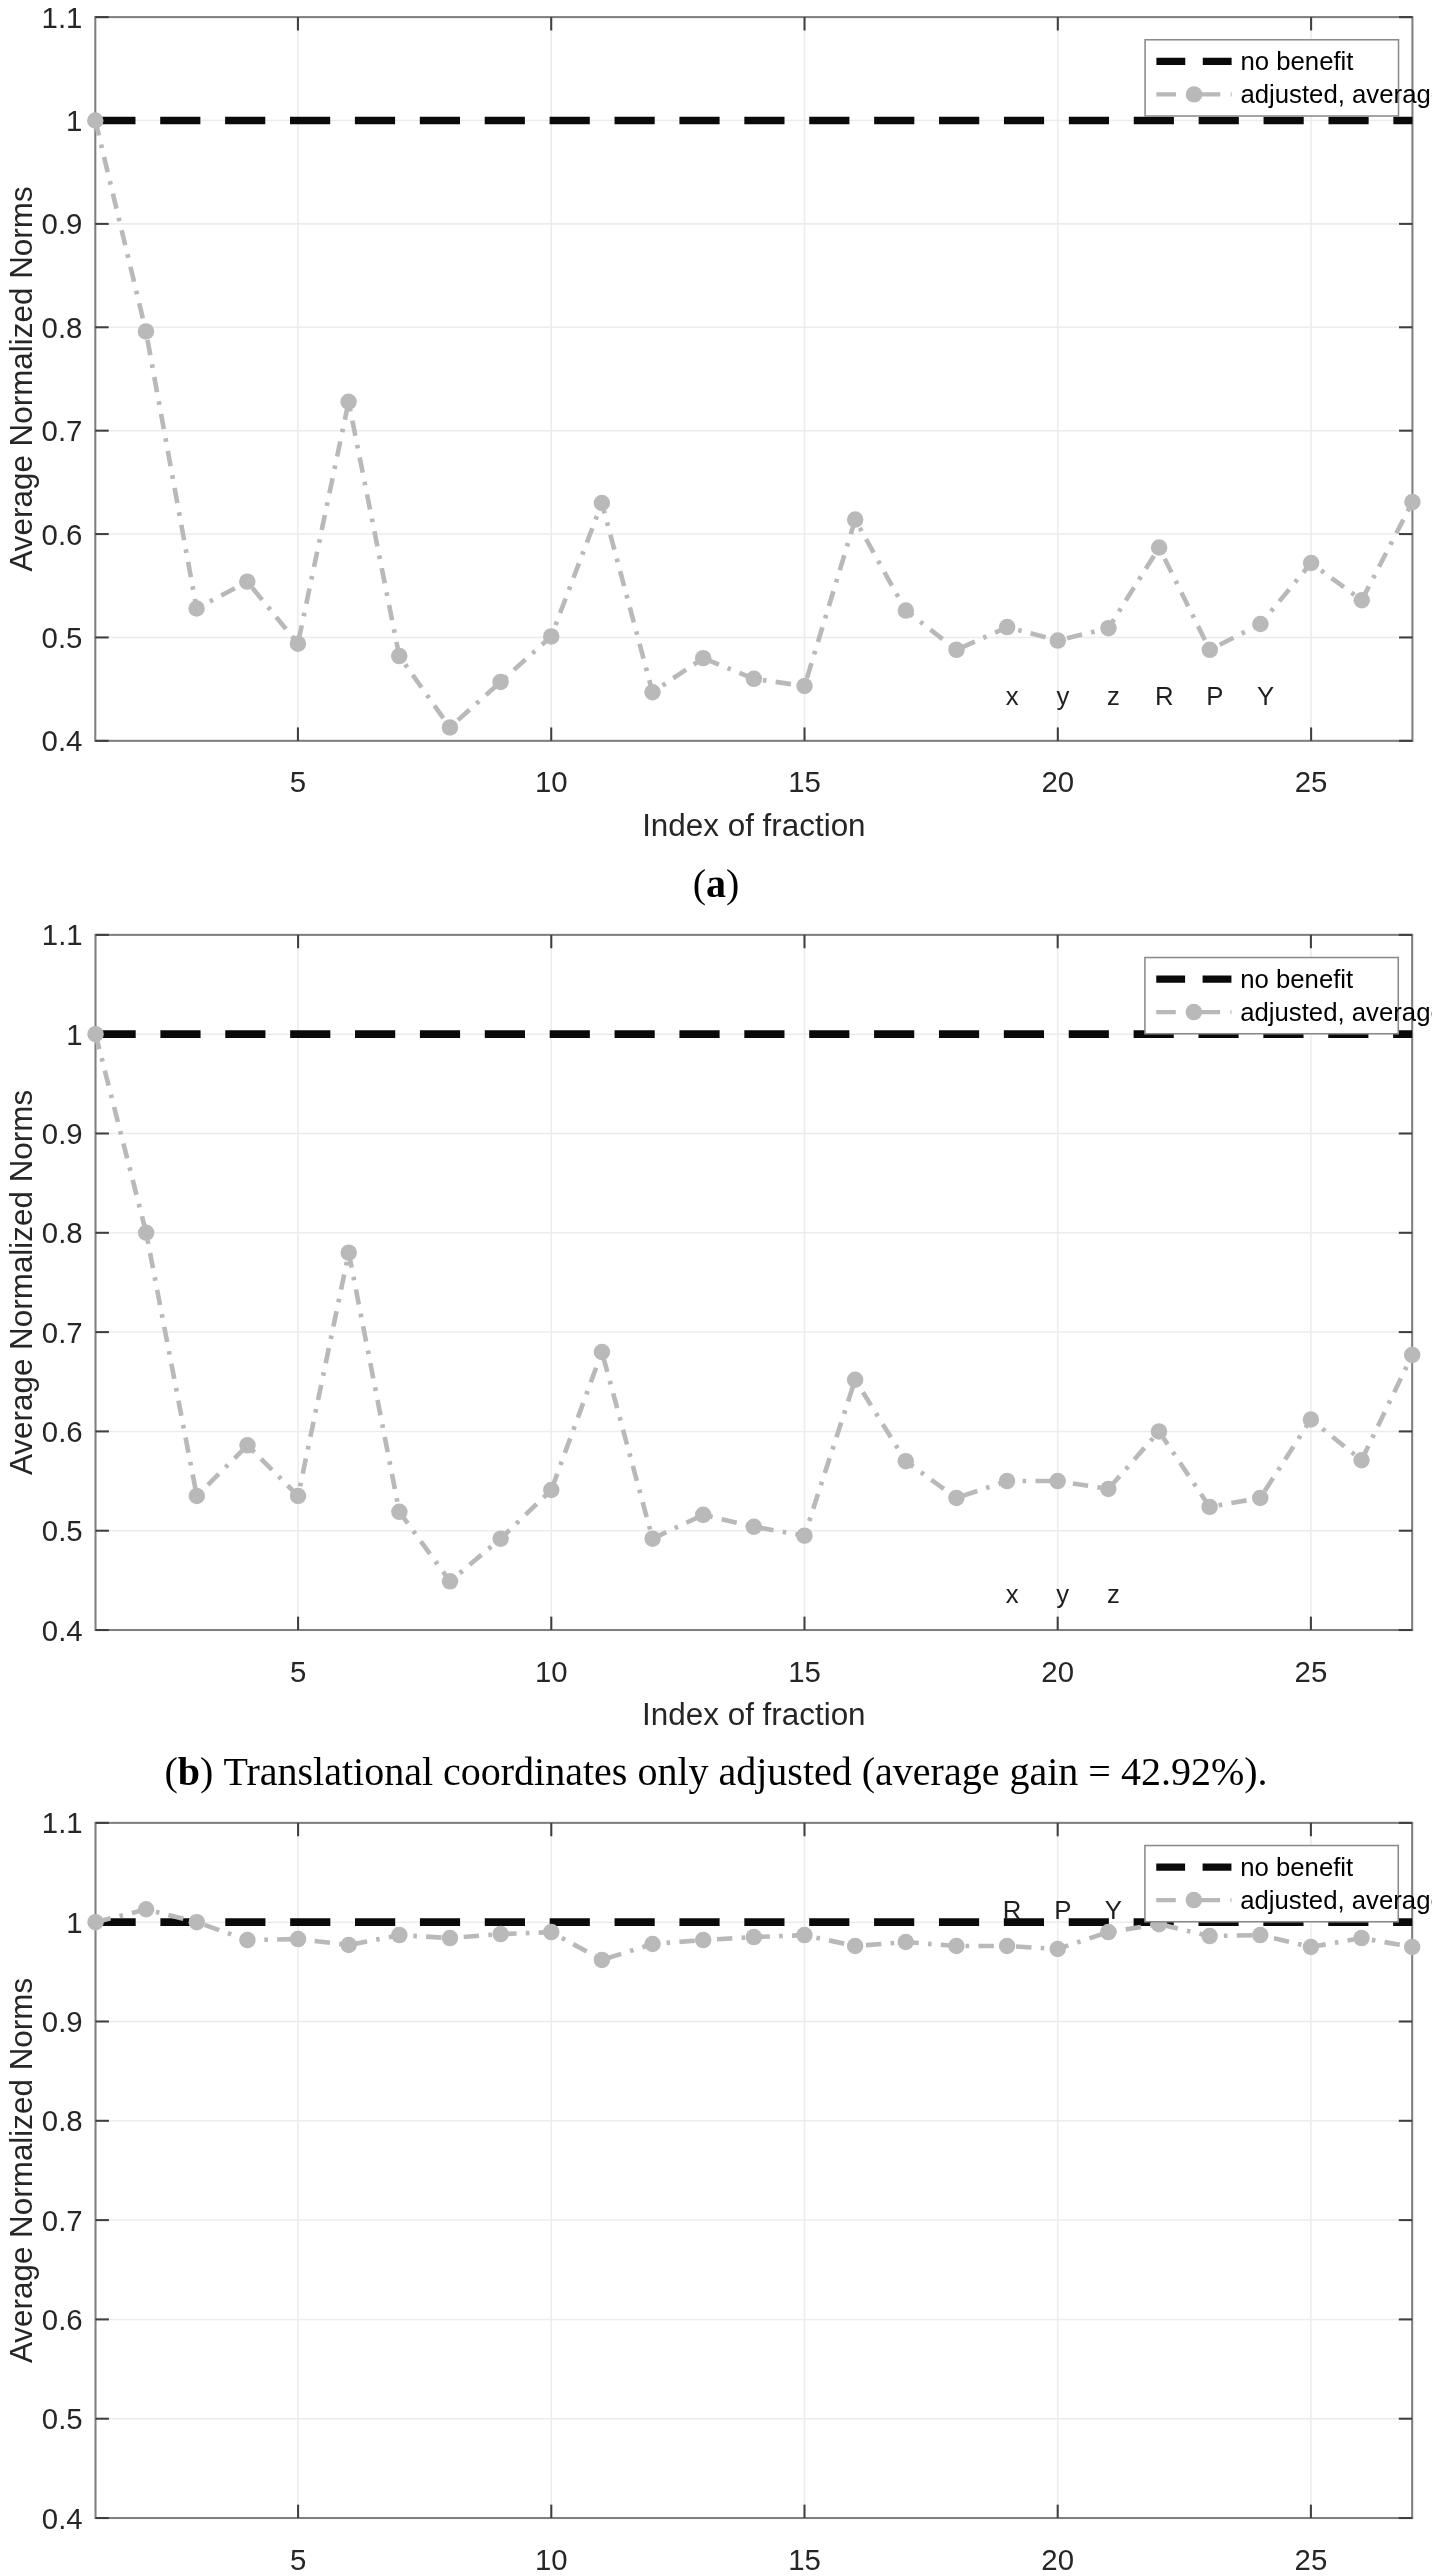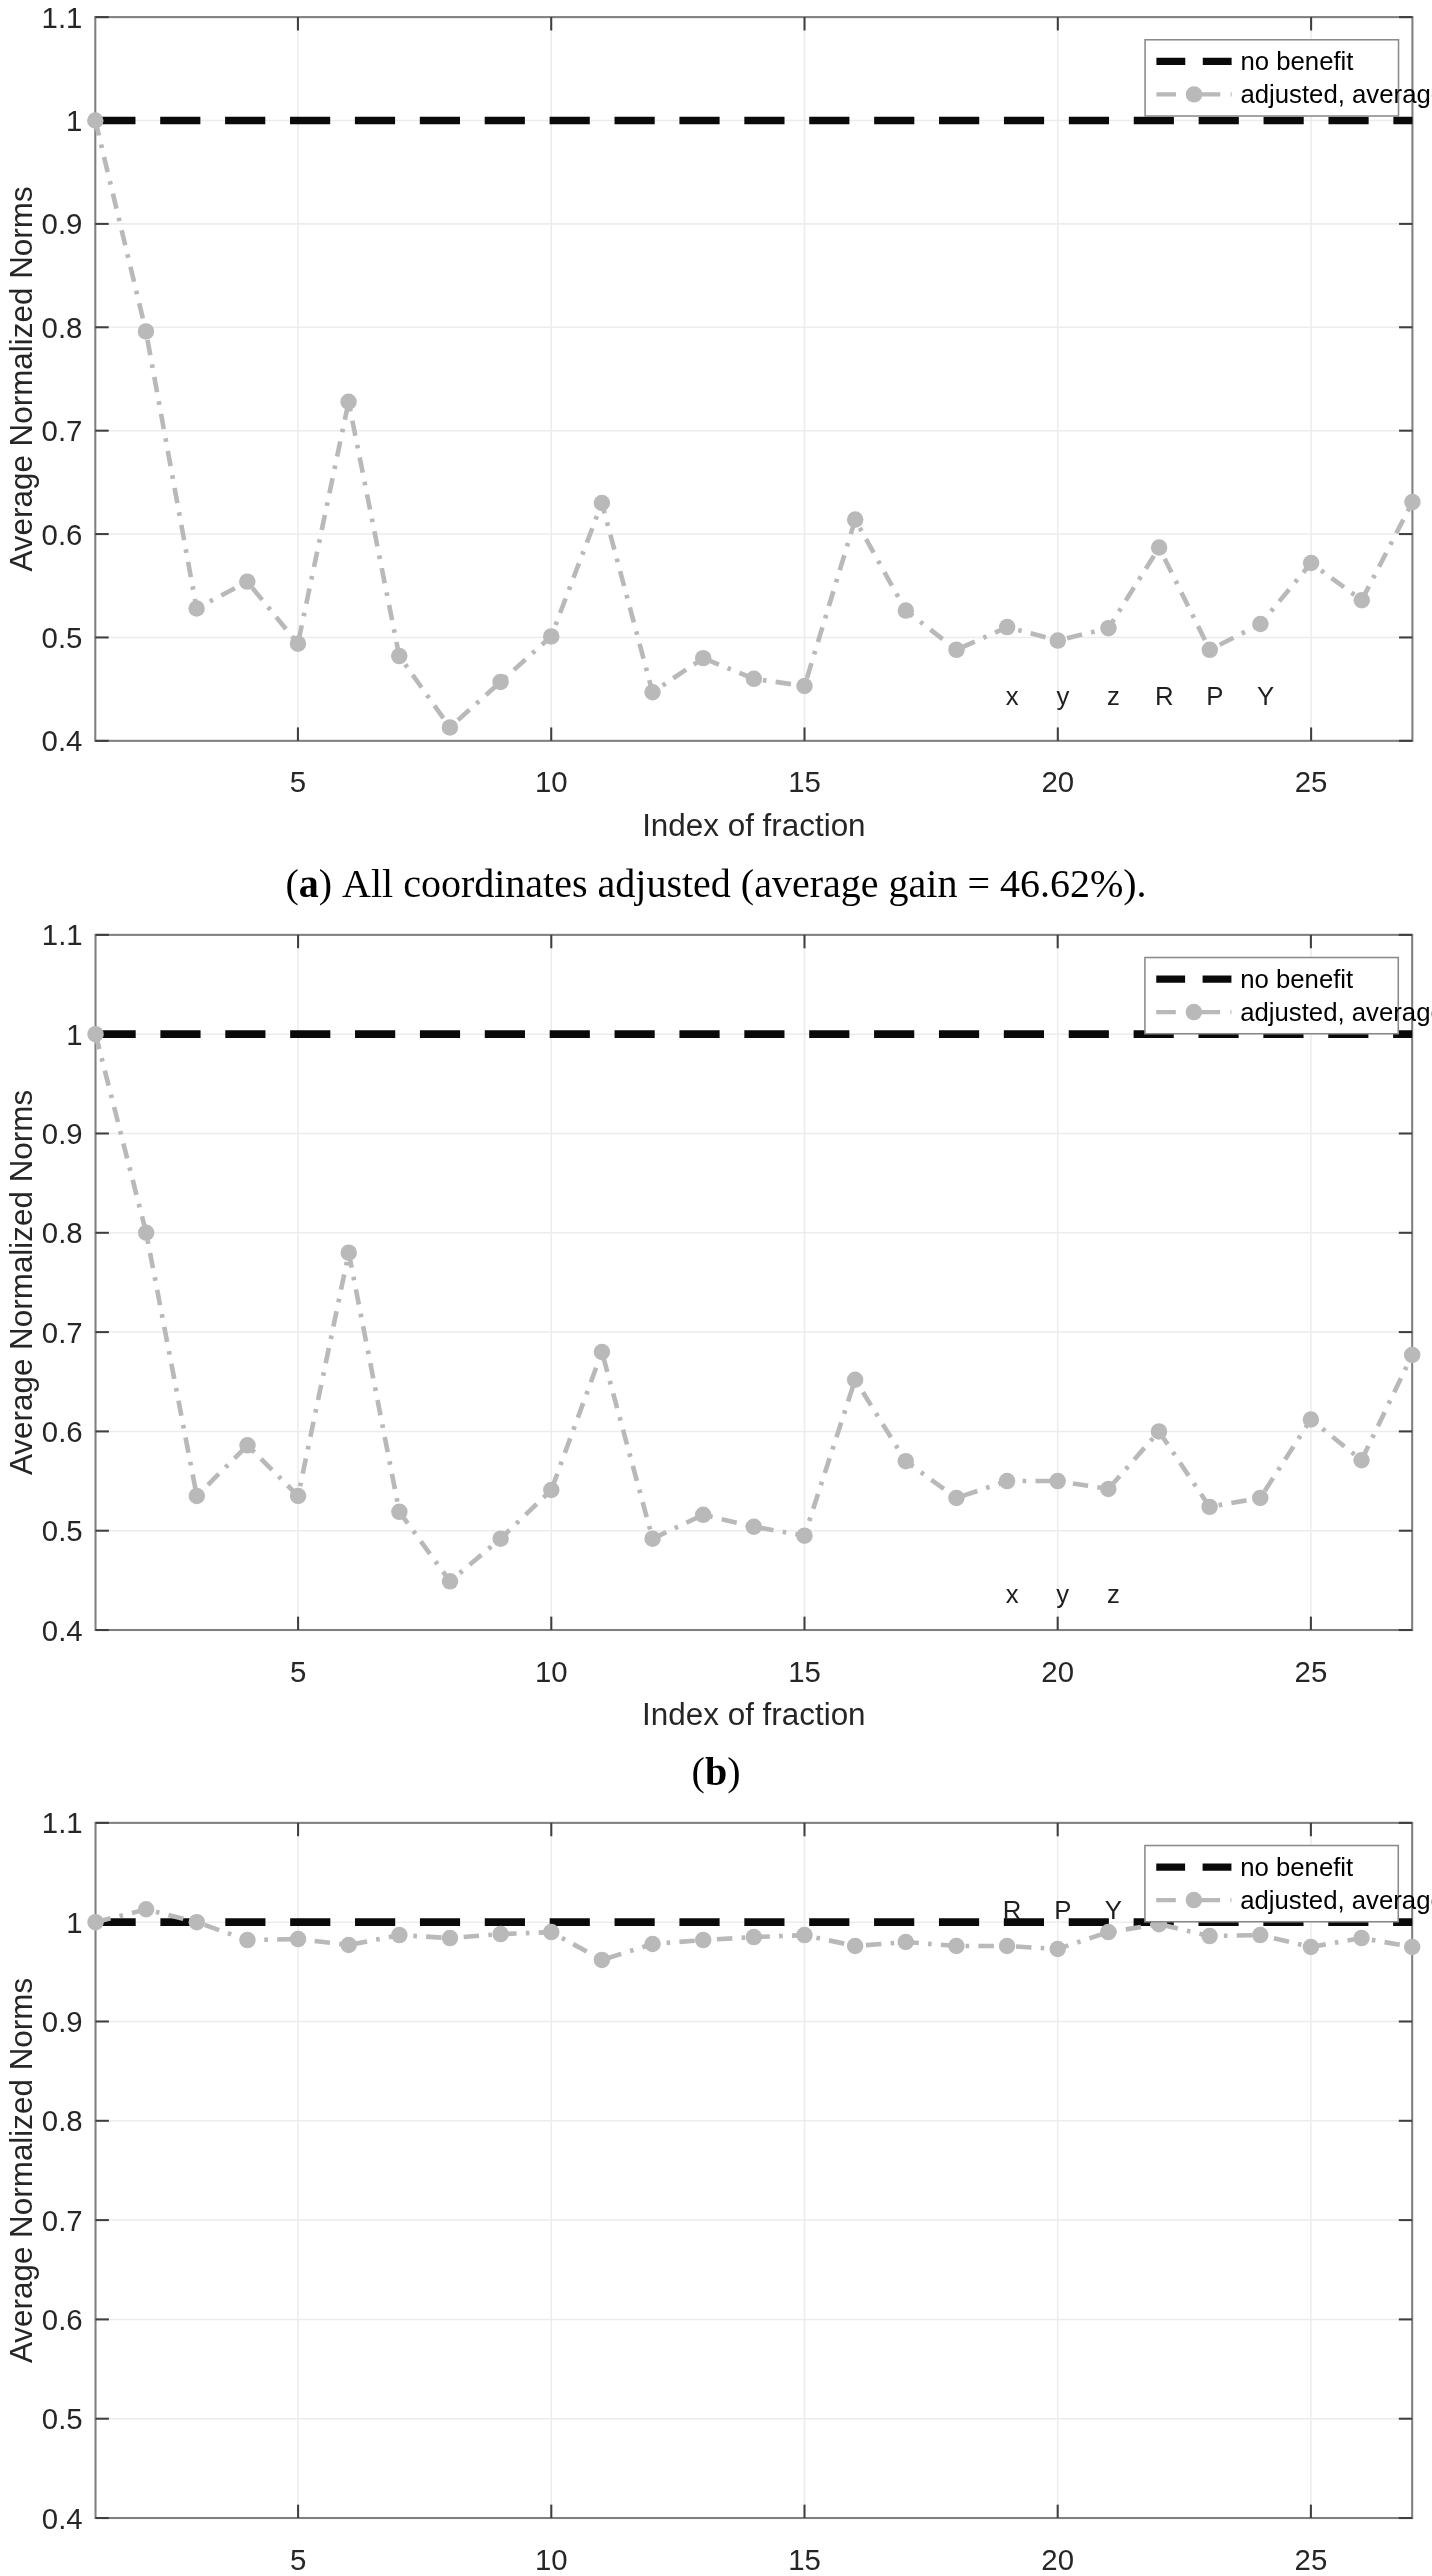--- a/index.html
+++ b/index.html
@@ -130,21 +130,21 @@
         <text x="62" y="735.5" text-anchor="middle" font-size="61" fill="#262626" transform="rotate(-90 62 735.5)">Average Normalized Norms</text>
         <g>
           <rect x="2223" y="77" width="492" height="148" fill="#ffffff" stroke="#8a8a8a" stroke-width="3"></rect>
           <line x1="2245" y1="119" x2="2391" y2="119" stroke="#0a0a0a" stroke-width="14" stroke-dasharray="56 34"></line>
           <text x="2408" y="119" dominant-baseline="central" font-size="50" fill="#000000">no benefit</text>
           <line x1="2245" y1="183" x2="2391" y2="183" stroke="#b9b9b9" stroke-width="8" stroke-dasharray="38 20 8 20"></line>
           <circle cx="2318" cy="183" r="16" fill="#b9b9b9"></circle>
           <text x="2408" y="183" dominant-baseline="central" font-size="50" fill="#000000">adjusted, average</text>
         </g>
       </svg>
-    <div class="caption"><span>(</span><b>a</b><span>)</span><span> All coordinates adjusted (average gain = 46.62%).</span></div>
+    <div class="caption"><span>(</span><b>a</b><span>)</span></div>
   </section>
 
   <section class="fig">
     <svg class="plot" width="1432" height="811" viewBox="0 0 2780 1575">
         <g>
           <line x1="185" y1="1182.1428571428573" x2="2742" y2="1182.1428571428573" stroke="#ececec" stroke-width="3"></line>
           <line x1="185" y1="989.2857142857144" x2="2742" y2="989.2857142857144" stroke="#ececec" stroke-width="3"></line>
           <line x1="185" y1="796.4285714285717" x2="2742" y2="796.4285714285717" stroke="#ececec" stroke-width="3"></line>
           <line x1="185" y1="603.5714285714287" x2="2742" y2="603.5714285714287" stroke="#ececec" stroke-width="3"></line>
           <line x1="185" y1="410.71428571428584" x2="2742" y2="410.71428571428584" stroke="#ececec" stroke-width="3"></line>
@@ -241,21 +241,21 @@
         <text x="62" y="700" text-anchor="middle" font-size="61" fill="#262626" transform="rotate(-90 62 700)">Average Normalized Norms</text>
         <g>
           <rect x="2223" y="69" width="492" height="148" fill="#ffffff" stroke="#8a8a8a" stroke-width="3"></rect>
           <line x1="2245" y1="111" x2="2391" y2="111" stroke="#0a0a0a" stroke-width="14" stroke-dasharray="56 34"></line>
           <text x="2408" y="111" dominant-baseline="central" font-size="50" fill="#000000">no benefit</text>
           <line x1="2245" y1="175" x2="2391" y2="175" stroke="#b9b9b9" stroke-width="8" stroke-dasharray="38 20 8 20"></line>
           <circle cx="2318" cy="175" r="16" fill="#b9b9b9"></circle>
           <text x="2408" y="175" dominant-baseline="central" font-size="50" fill="#000000">adjusted, average</text>
         </g>
       </svg>
-    <div class="caption"><span>(</span><b>b</b><span>)</span></div>
+    <div class="caption"><span>(</span><b>b</b><span>)</span><span> Translational coordinates only adjusted (average gain = 42.92%).</span></div>
   </section>
 
   <section class="fig">
     <svg class="plot" width="1432" height="811" viewBox="0 0 2780 1575">
         <g>
           <line x1="185" y1="1182.1428571428573" x2="2742" y2="1182.1428571428573" stroke="#ececec" stroke-width="3"></line>
           <line x1="185" y1="989.2857142857144" x2="2742" y2="989.2857142857144" stroke="#ececec" stroke-width="3"></line>
           <line x1="185" y1="796.4285714285717" x2="2742" y2="796.4285714285717" stroke="#ececec" stroke-width="3"></line>
           <line x1="185" y1="603.5714285714287" x2="2742" y2="603.5714285714287" stroke="#ececec" stroke-width="3"></line>
           <line x1="185" y1="410.71428571428584" x2="2742" y2="410.71428571428584" stroke="#ececec" stroke-width="3"></line>

